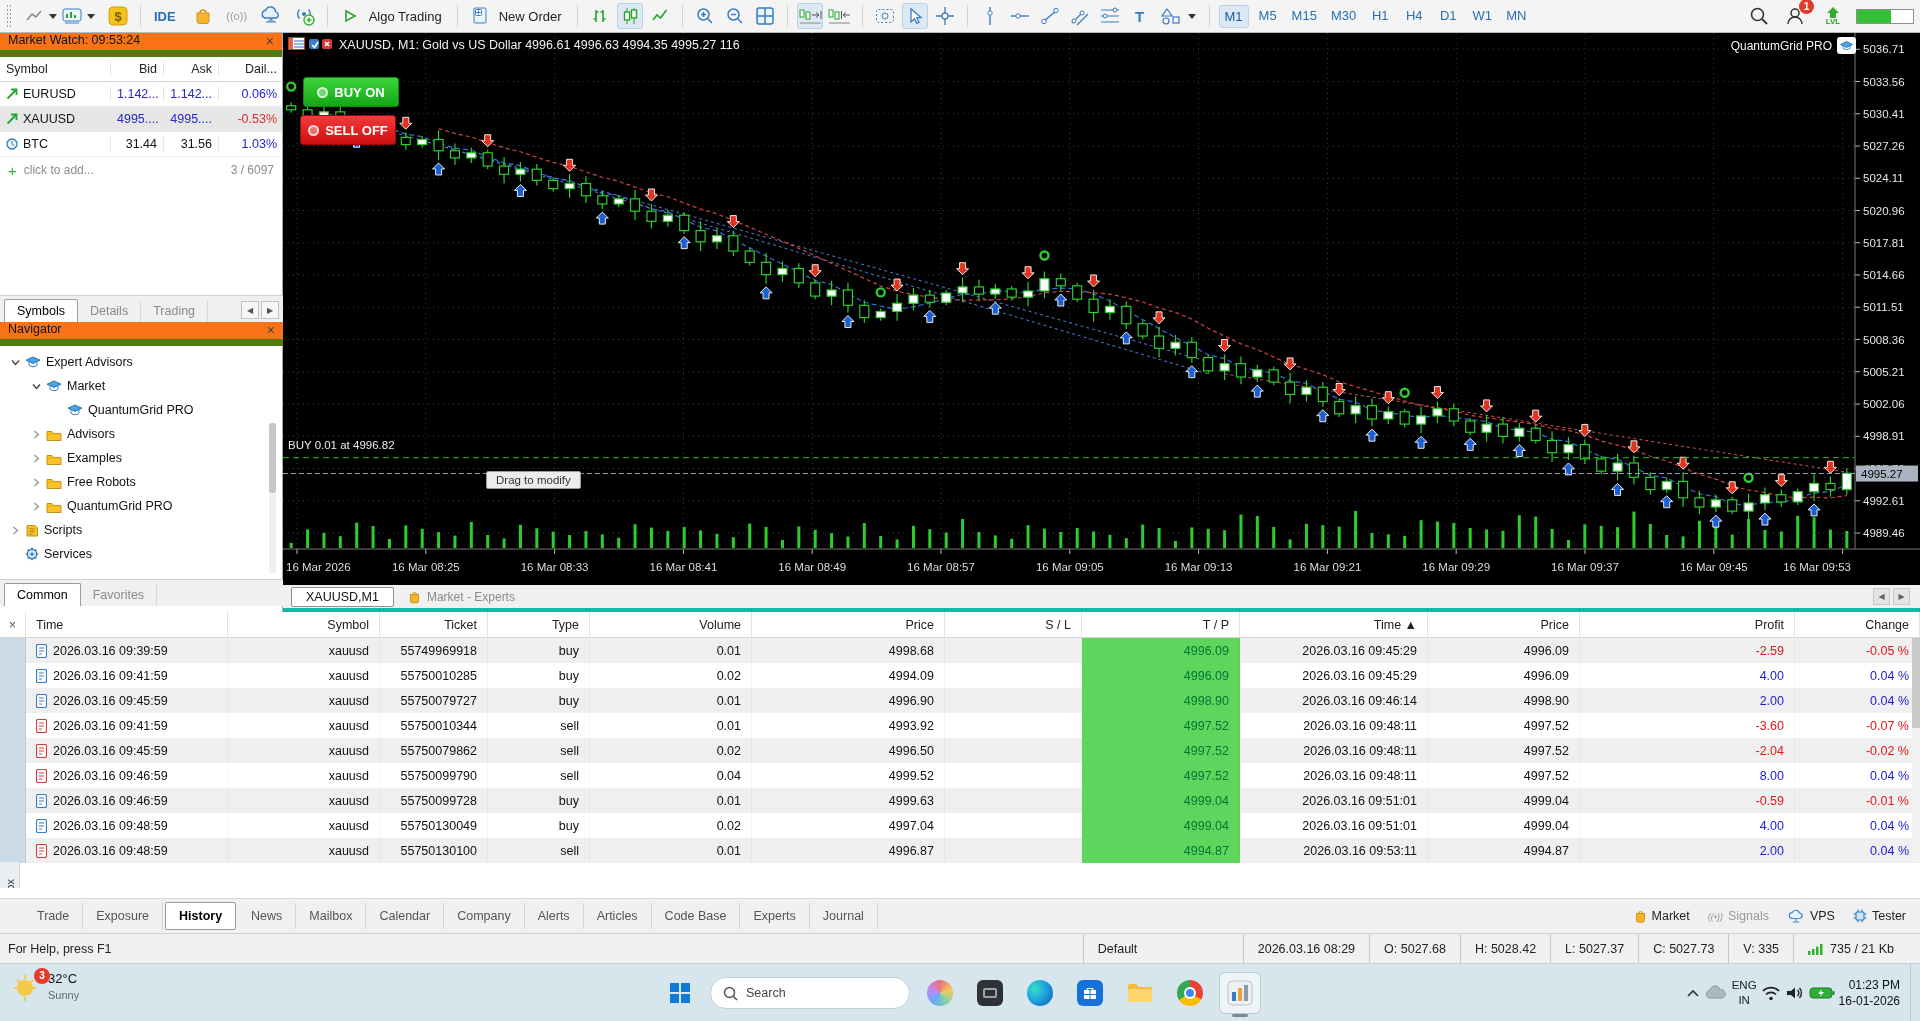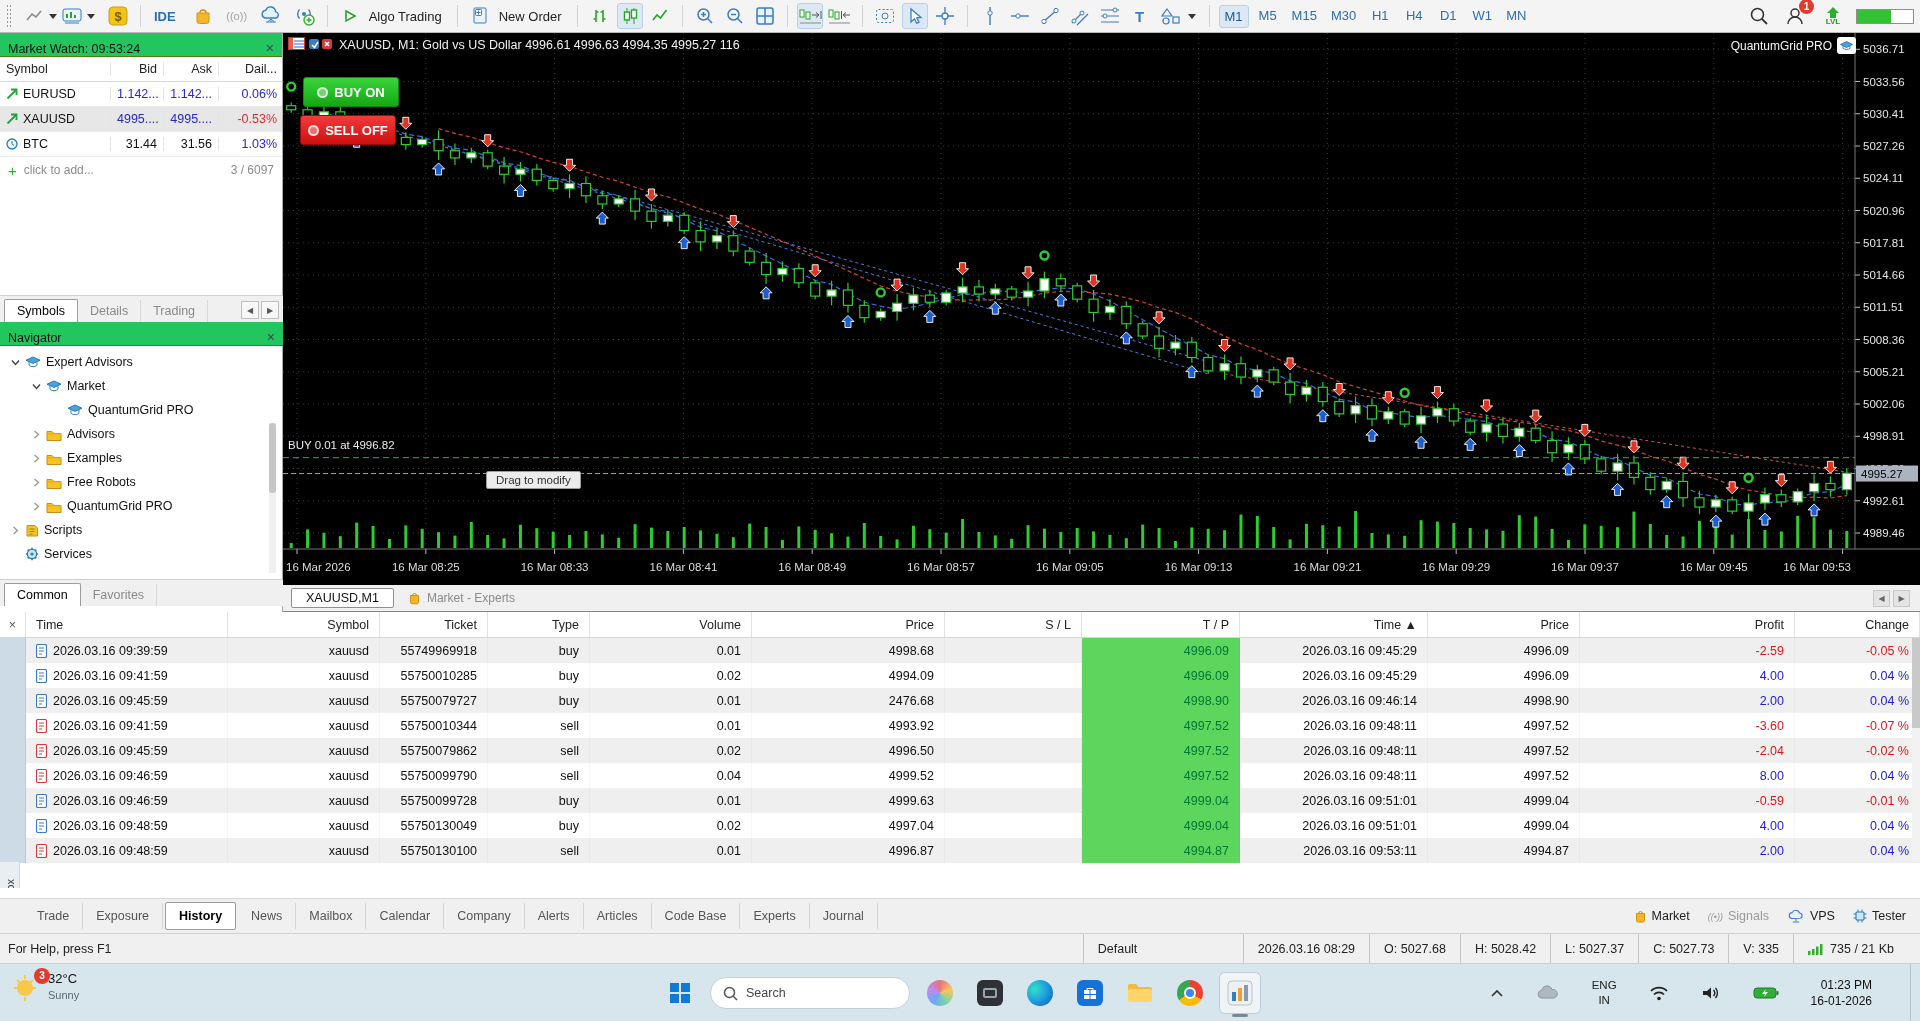--- a/index.html
+++ b/index.html
@@ -14,21 +14,21 @@
 .sep{width:1px;height:22px;background:#d2d2d2;margin:0 7px}
 .tb-txt{color:#2a6fb0;font-weight:bold;font-size:13px}
 .tb-label{margin:0 8px 0 4px;color:#222;font-size:13px}
 .tf-btn{min-width:30px;padding:3px 5px;text-align:center;color:#2a6fb0;font-size:13px;border-radius:3px;margin:0 2px;cursor:default}
 .tf-btn.act{background:#dce9f5;border:1px solid #b9d1e8;color:#1c5a94}
 .badge{position:absolute;top:-4px;right:-6px;background:#e23b2e;color:#fff;border-radius:50%;width:15px;height:15px;font-size:10px;display:flex;align-items:center;justify-content:center;font-weight:bold}
 .lvl{display:flex;flex-direction:column;align-items:center;line-height:1;color:#1fa11f;font-weight:bold;font-size:8px}
 .progress{width:58px;height:15px;border:1px solid #8f8f8f;background:#fff;margin-left:8px}
 .progress>div{height:100%;background:#35c135}
 
-.panel-title{height:24px;background:#22c55e;border-bottom:1px solid #4d7c0f;display:flex;align-items:flex-end;padding:0 8px;font-size:12.5px}
+.panel-title{height:24px;background:#f97316;border-bottom:7px solid #4d7c0f;display:flex;align-items:flex-start;padding:0 8px;font-size:12.5px}
 .panel-title .x{margin-left:auto;color:#444;font-size:14px;cursor:default}
 #left{position:absolute;left:0;top:33px;width:283px;height:579px;background:#fff;border-right:1px solid #a9a9a9}
 .mw-head,.mw-row{display:grid;grid-template-columns:110px 53px 55px 65px;height:25px;align-items:center;border-bottom:1px solid #ececec}
 .mw-head{font-size:12.5px;color:#222;border-bottom:1px solid #d7d7d7}
 .mw-head span,.mw-row span{padding:0 6px;overflow:hidden;white-space:nowrap}
 .mw-head span+span,.mw-row span+span{text-align:right;border-left:1px solid #e4e4e4}
 .mw-row{font-size:12.5px}
 .mw-row.sel{background:#e7e7e7}
 .mw-sym{display:flex;align-items:center;gap:5px}
 .c-blue{color:#2727cf}.c-red{color:#e22b2b}.c-blk{color:#111}
@@ -48,21 +48,21 @@
 .ch-title{position:absolute;left:56px;top:5px;color:#f2f2f2;font-size:12.5px;white-space:nowrap}
 .ch-icons{position:absolute;left:5px;top:4px;display:flex;gap:4px}
 .buy-btn,.sell-btn{position:absolute;width:96px;height:30px;border-radius:3px;color:#fff;font-weight:bold;font-size:13px;display:flex;align-items:center;justify-content:center;gap:6px;pointer-events:auto}
 .buy-btn{left:20px;top:44px;background:linear-gradient(#3ad43a,#14a814);border:1px solid #0e8a0e}
 .sell-btn{left:17px;top:82px;background:linear-gradient(#f23b3b,#ce0f0f);border:1px solid #9d0707}
 .dotc{width:11px;height:11px;border-radius:50%;border:2px solid rgba(255,255,255,.75);background:rgba(255,255,255,.35)}
 .ea-corner{position:absolute;right:88px;top:6px;color:#f5f5f5;font-size:12px;white-space:nowrap}
 .ea-chip{position:absolute;right:64px;top:4px;width:19px;height:17px;background:#fff;border-radius:3px;display:flex;align-items:center;justify-content:center}
 .order-lbl{position:absolute;left:5px;top:406px;color:#e8ecef;font-size:11.5px}
 .drag-tip{position:absolute;left:203px;top:438px;background:#ececec;border:1px solid #9a9a9a;border-radius:2px;padding:2px 9px;font-size:11.5px;color:#333;box-shadow:1px 1px 2px rgba(0,0,0,.5)}
-#chart-tabbar{position:absolute;left:283px;top:585px;width:1637px;height:27px;background:#f0f0f0;border-bottom:1px solid #14b8a6;display:flex;align-items:center}
+#chart-tabbar{position:absolute;left:283px;top:585px;width:1637px;height:27px;background:#f0f0f0;border-bottom:4px solid #14b8a6;display:flex;align-items:center}
 .ch-tab{margin-left:8px;background:#fff;border:1px solid #8f8f8f;border-radius:2px;padding:2px 14px;font-size:12.5px}
 .ch-tab-hint{display:flex;align-items:center;gap:6px;margin-left:14px;color:#8a8a8a}
 .ch-tab-arrows{margin-left:auto;display:flex;gap:3px;padding-right:10px}
 .ch-tab-arrows div{width:17px;height:17px;display:flex;align-items:center;justify-content:center;font-size:8px;color:#666;background:#e4e4e4;border:1px solid #c8c8c8}
 
 #history{position:absolute;left:0;top:612px;width:1920px}
 .h-grid{display:grid;grid-template-columns:26px 202px 152px 108px 102px 162px 193px 137px 158px 188px 152px 215px auto}
 .h-head{height:26px;background:#fff;border-bottom:1px solid #d5d5d5;font-size:12.5px;color:#222}
 .h-head>div{display:flex;align-items:center;justify-content:flex-end;padding:0 10px;border-right:1px solid #e2e2e2;white-space:nowrap}
 .h-head>div:first-child{justify-content:center;padding:0;color:#555}
@@ -97,21 +97,21 @@
 .weather{position:absolute;left:10px;top:7px;display:flex;align-items:center;gap:8px}
 .weather .wtxt{line-height:1.3}
 .weather .t{font-size:13px;color:#111}
 .weather .d{font-size:11px;color:#5a6a74}
 .wbadge{position:absolute;left:24px;top:-4px;width:16px;height:16px;background:#e23b2e;color:#fff;border-radius:50%;font-size:10px;display:flex;align-items:center;justify-content:center;font-weight:bold}
 .tb-center{position:absolute;left:50%;top:0;height:58px;transform:translateX(-50%);display:flex;align-items:center;gap:10px}
 .tb-app{width:40px;height:40px;border-radius:5px;display:flex;align-items:center;justify-content:center;position:relative}
 .tb-app.active{background:rgba(255,255,255,.6);box-shadow:0 0 0 1px rgba(160,180,190,.5)}
 .tb-app.active:after{content:"";position:absolute;bottom:-4px;left:12px;width:16px;height:3px;border-radius:2px;background:#7a8a94}
 .search-pill{width:200px;height:32px;background:#fff;border:1px solid #c3d0d8;border-radius:16px;display:flex;align-items:center;gap:8px;padding:0 12px;color:#444;font-size:12.5px}
-.tray{position:absolute;right:6px;top:0;height:58px;display:flex;align-items:center;gap:32px}
+.tray{position:absolute;right:6px;top:0;height:58px;display:flex;align-items:center;gap:4px}
 .lang{font-size:11.5px;text-align:center;line-height:1.3;color:#222}
 .clock{text-align:right;font-size:12px;line-height:1.35;color:#111;padding-right:6px}
 .sliver{width:4px;height:58px;border-left:1px solid #b5c5cd}
 svg{display:block}
 </style>
 </head>
 <body>
 
 <div id="app">
 
@@ -1113,21 +1113,21 @@
                 <rect x="0.5" y="0.5" width="10" height="13" rx="1.5" fill="#fff" stroke="#3a7cc2" stroke-width="1.2"></rect>
                 <path d="M3 4 h5 M3 7 h5 M3 10 h3" stroke="#3a7cc2" stroke-width="1"></path>
               </svg>
             </span>
             <span>2026.03.16 09:45:59</span>
           </div>
           <div>xauusd</div>
           <div>55750079727</div>
           <div>buy</div>
           <div>0.01</div>
-          <div>2476.68</div>
+          <div>4996.90</div>
           <div></div>
           <div class="tp" style="color: rgb(0, 119, 51);">4998.90</div>
           <div>2026.03.16 09:46:14</div>
           <div>4998.90</div>
           <div class="p-pos">2.00</div>
           <div class="p-pos">0.04 %</div>
         </div>
         <div class="h-grid h-row">
           <div></div>
           <div class="al">

